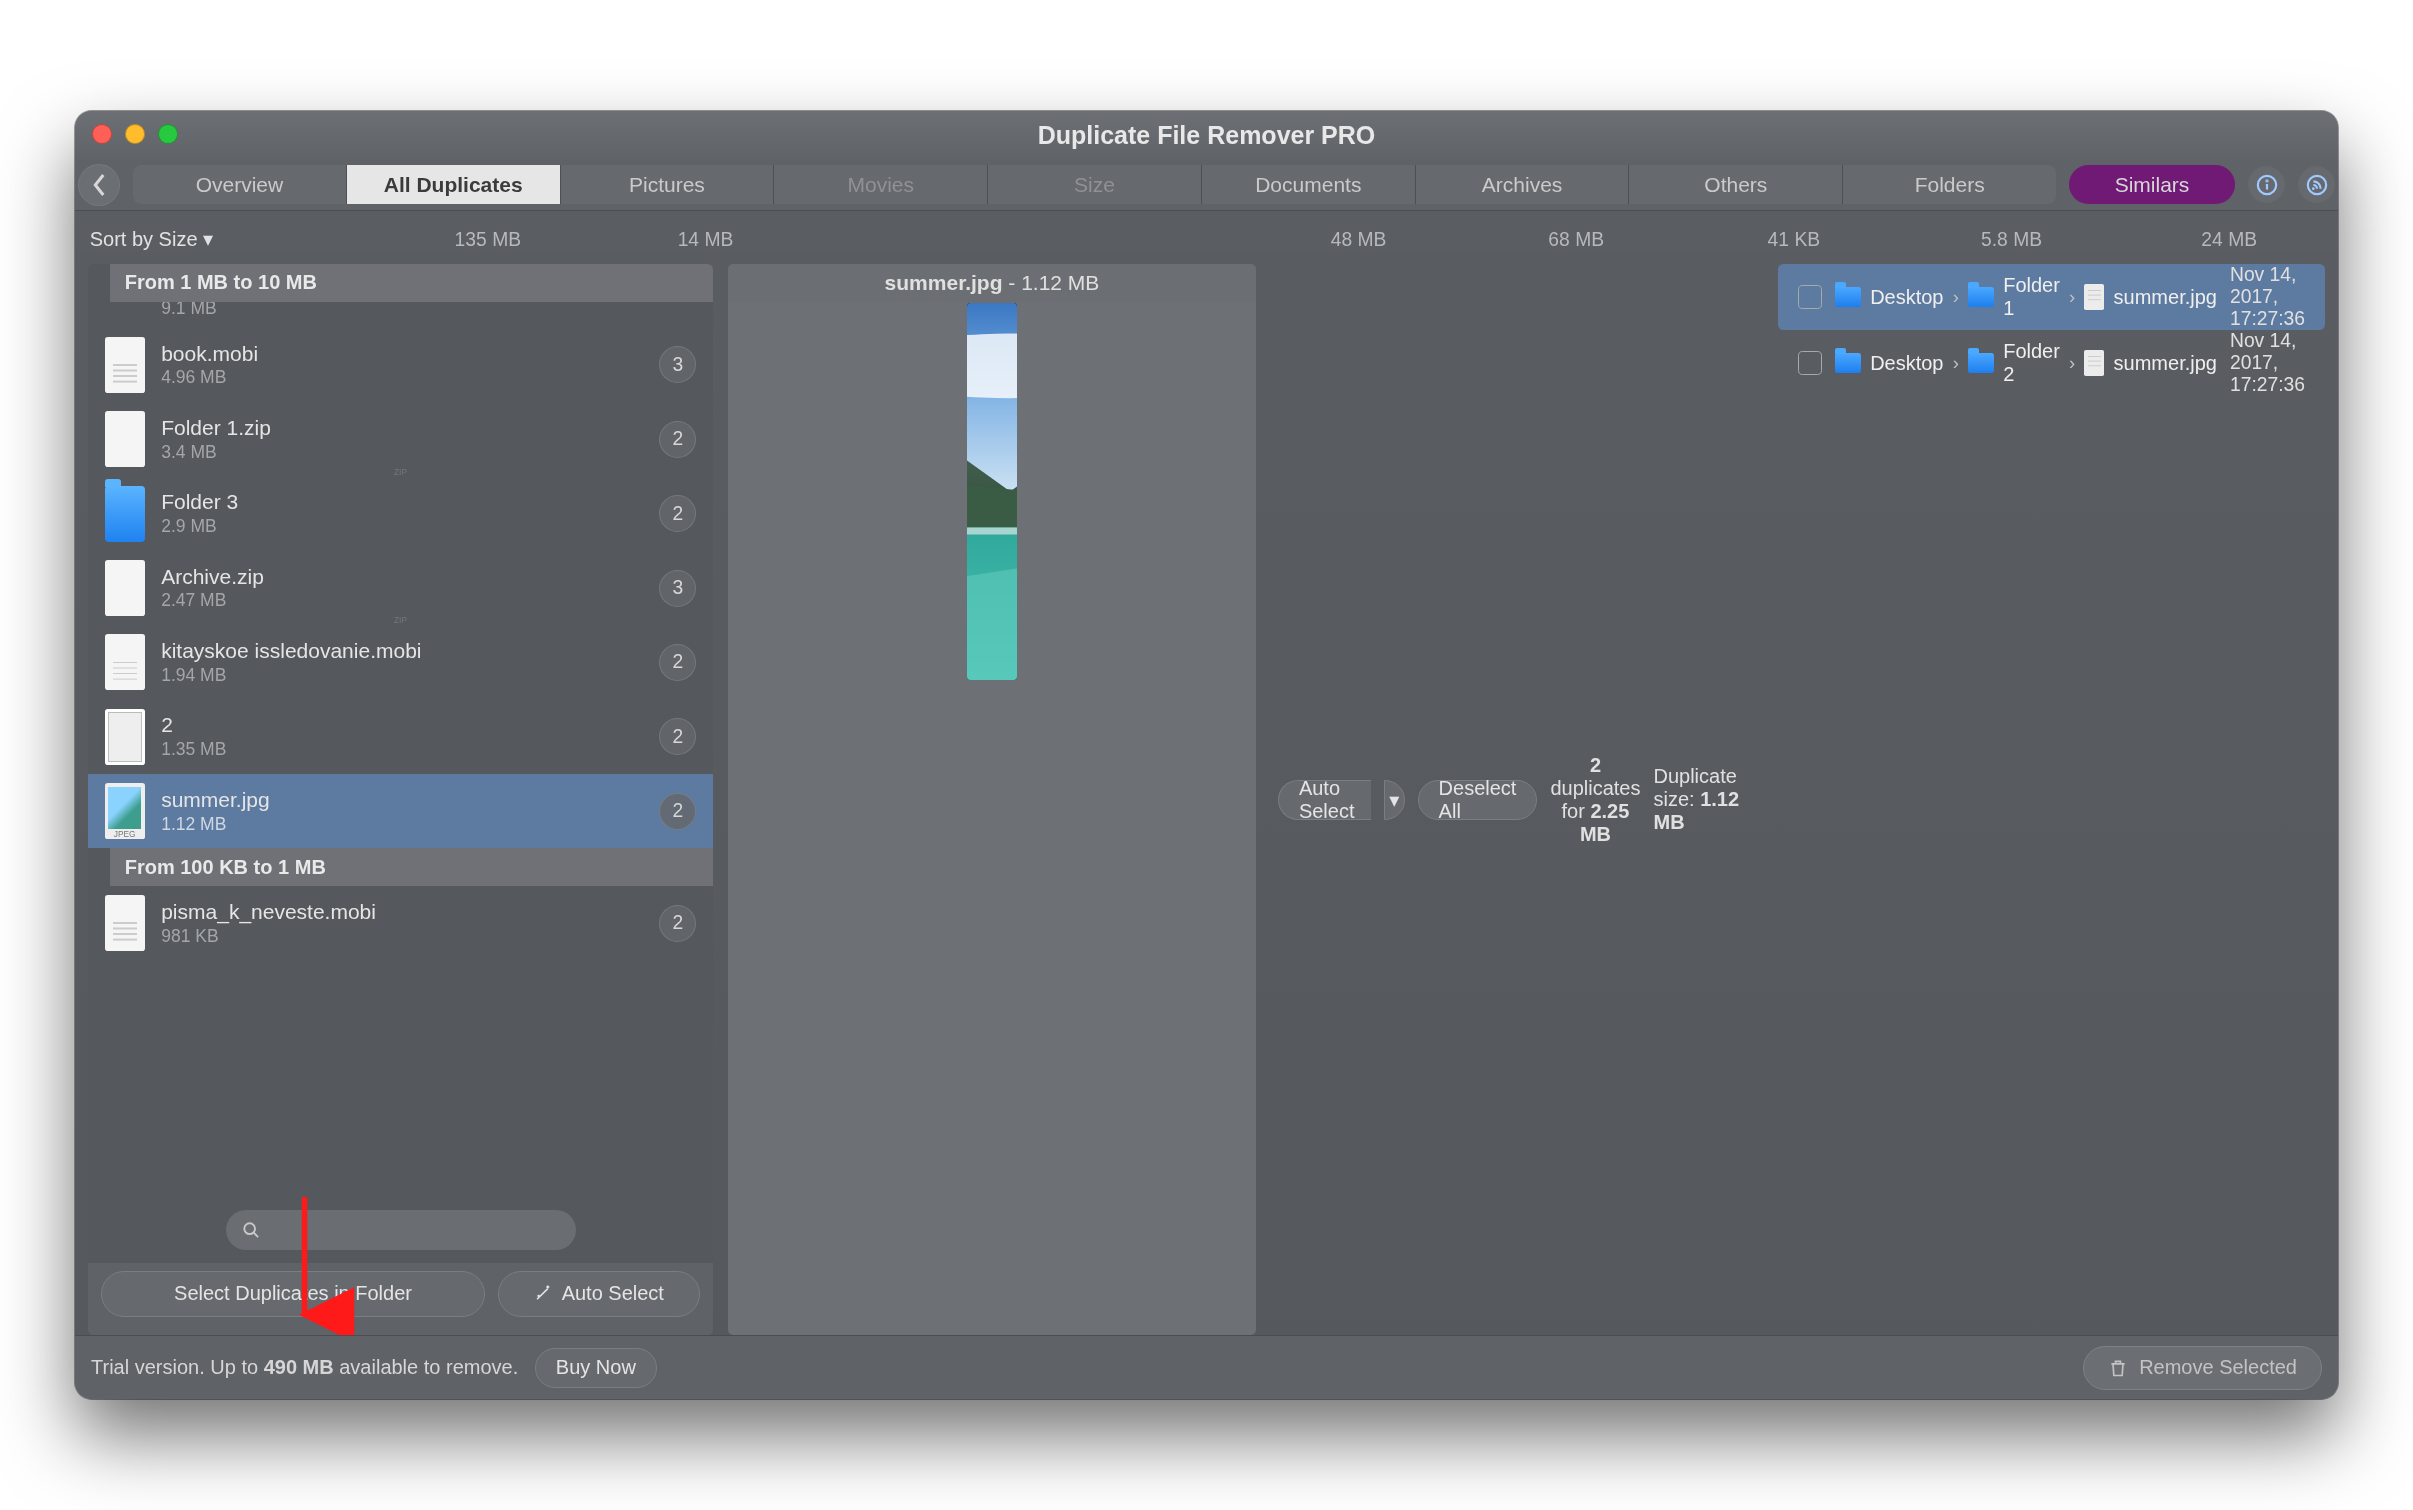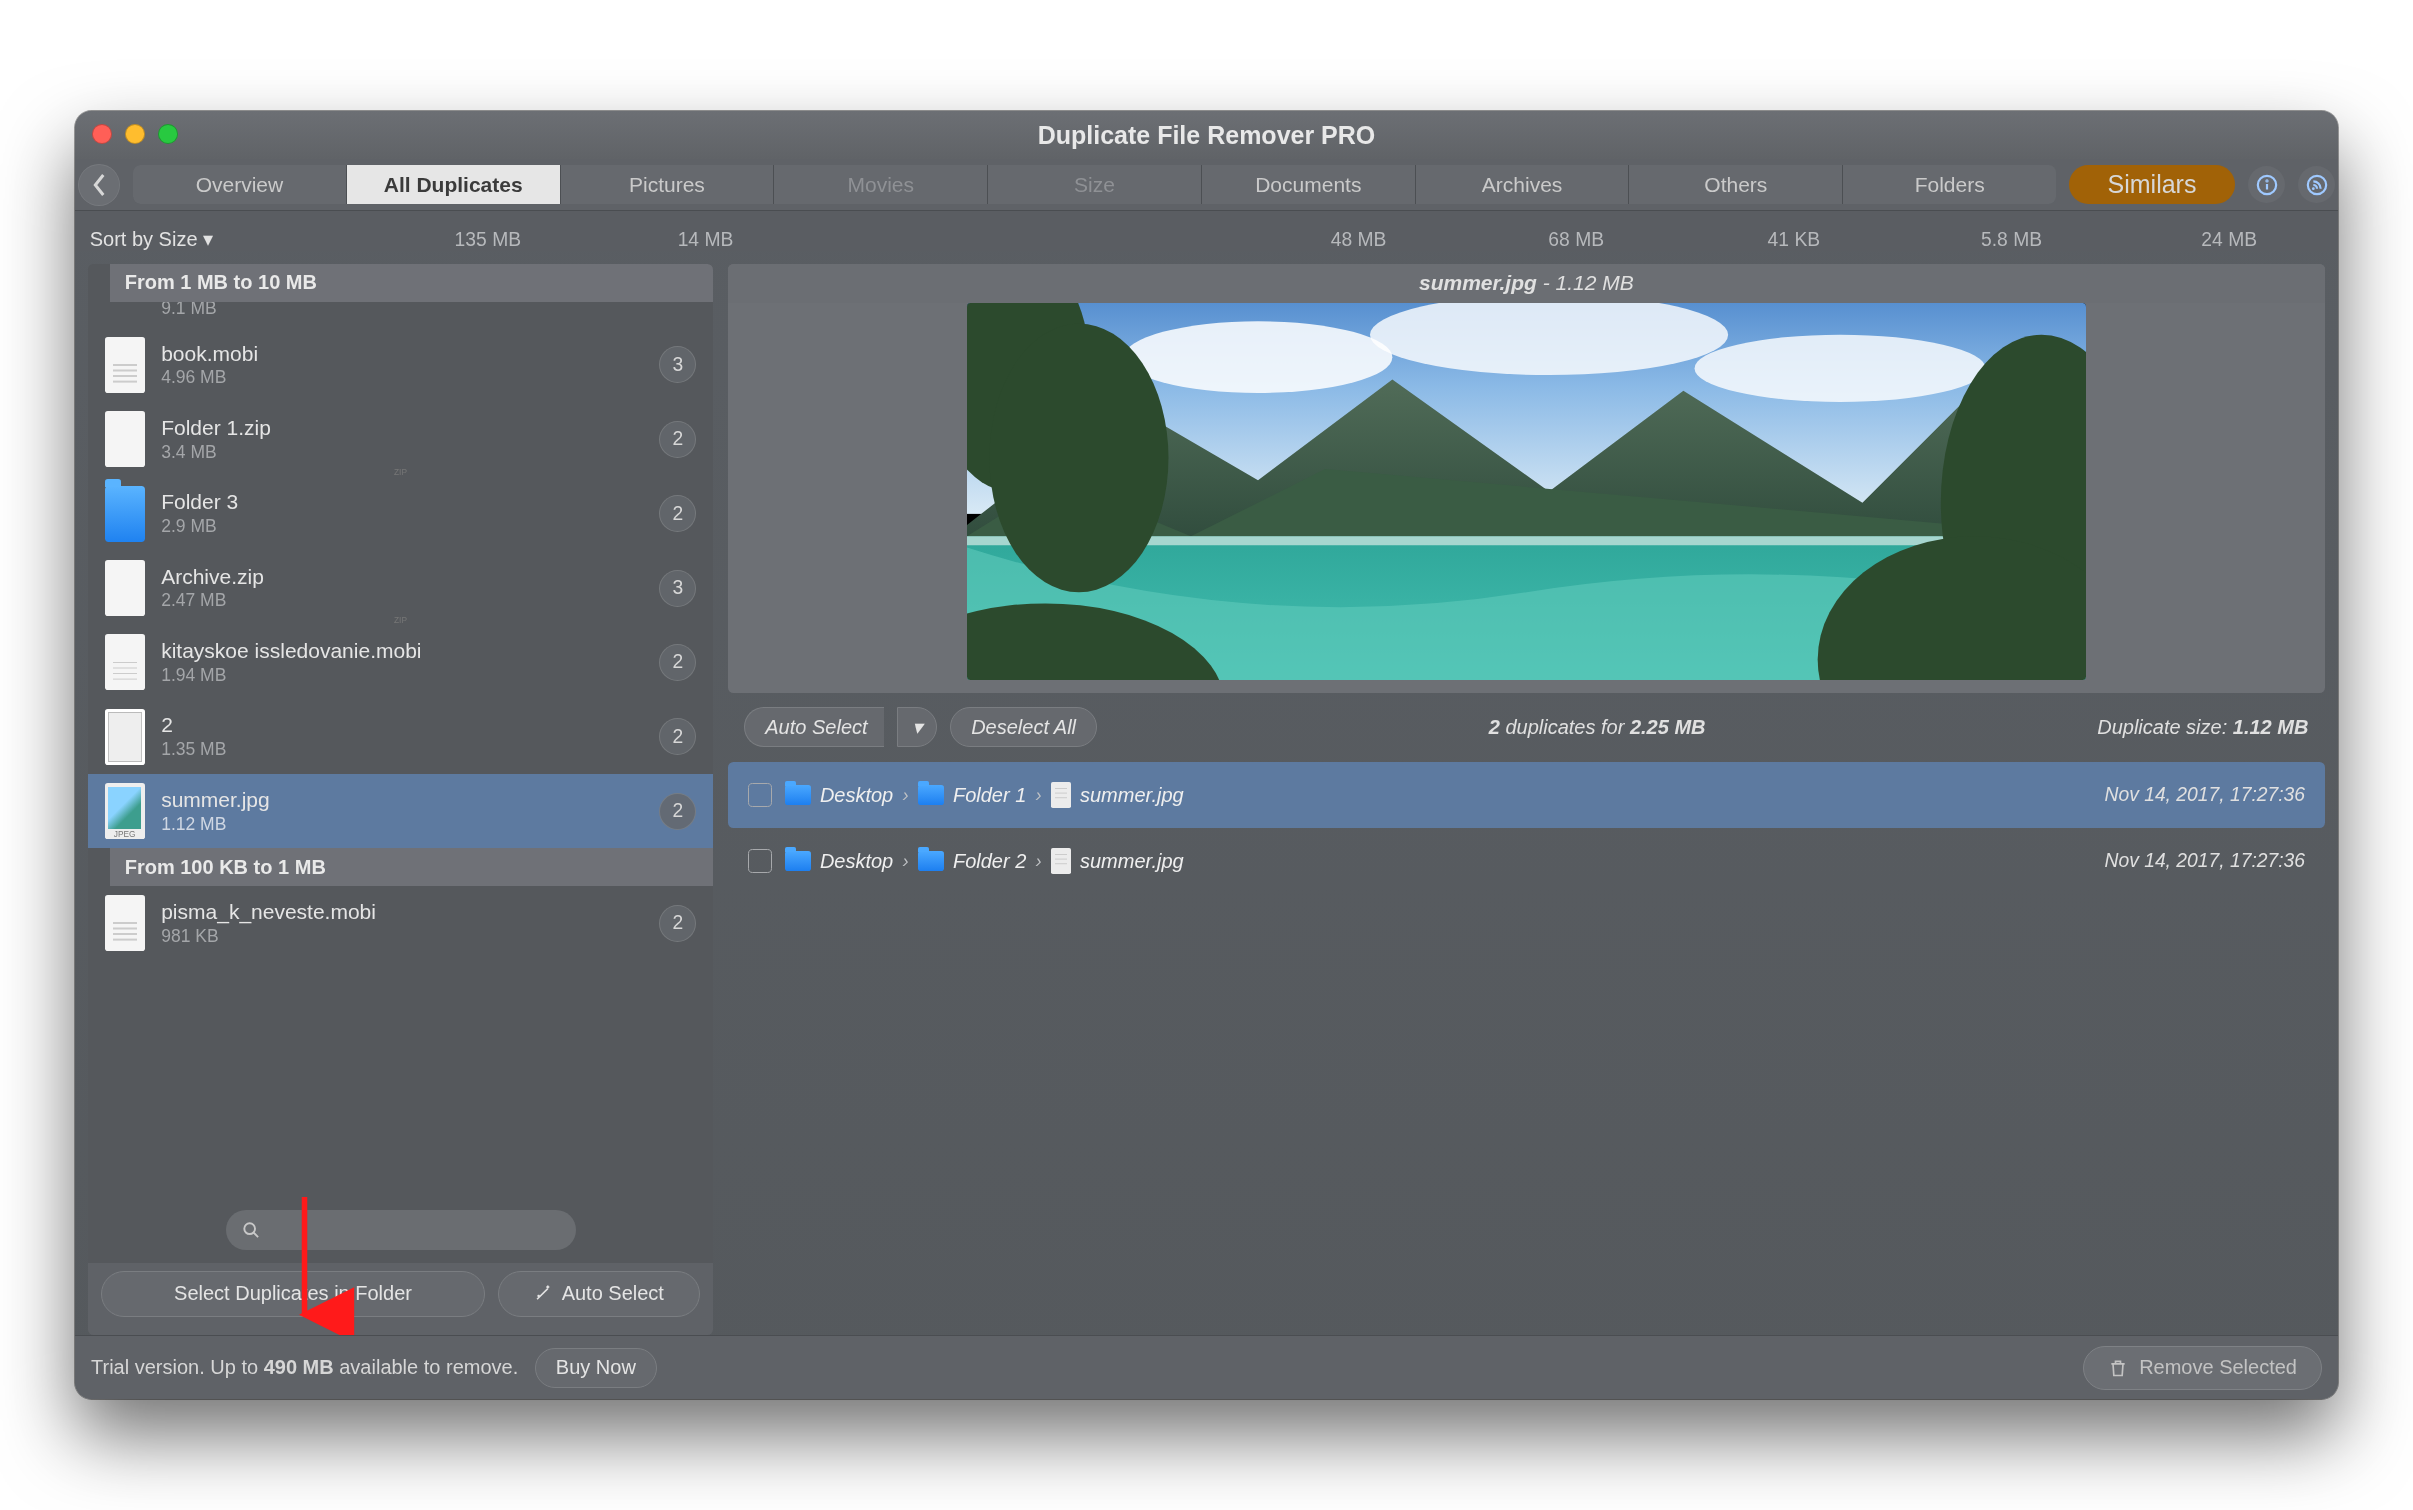--- a/index.html
+++ b/index.html
@@ -20,32 +20,32 @@
 .dot.red{background:#ff5f57;} .dot.yellow{background:#ffbd2e;} .dot.green{background:#28c940;}
 .title { font-size:25px; font-weight:700; color:#e8e8e8;}
 
 .tabrow { height:52px; display:flex; align-items:center; gap:13px; padding:0 3px; background:#5f6267; border-bottom:0.9px solid #4a4d51;}
 .backbtn { width:42px; height:42px; border-radius:50%; background:#6b6e73; display:flex; align-items:center; justify-content:center; color:#c7c7c7; font-size:22px; cursor:pointer; box-shadow:inset 0 0 0 0.9px rgba(255,255,255,0.08);}
 .tabs { flex:1; display:flex; height:39px; border-radius:7.4px; overflow:hidden;}
 .tab { flex:1; display:flex; align-items:center; justify-content:center; font-size:21px; color:#cacaca; border-left:0.9px solid #4c4f53; background:#66696e; cursor:pointer; white-space:nowrap; padding:0 13px;}
 .tab.first{border-left:none; border-top-left-radius:7.4px; border-bottom-left-radius:7.4px;}
 .tab.active { background:#e6e6e6; color:#3b3b3b; font-weight:600;}
 .tab.disabled { color:#8f9195;}
-.similars { width:166px; height:39px; border-radius:19.3px; background:#a16207; display:flex; align-items:center; justify-content:center; font-size:25px; cursor:pointer;}
+.similars { width:166px; height:39px; border-radius:19.3px; background:#701a75; display:flex; align-items:center; justify-content:center; font-size:21px; cursor:pointer;}
 .iconbtn { width:37px; height:37px; border-radius:50%; background:#66696e; display:flex; align-items:center; justify-content:center; cursor:pointer;}
 .iconbtn svg{stroke:#9fc9ff; fill:none; stroke-width:2.4;}
 
 .sortrow { height:40px; display:flex; align-items:flex-end; background:#5a5d62; font-size:20px;}
 .sortlabel { padding-left:14.7px; width:304px; color:#e2e2e2; display:flex; align-items:center; gap:5.5px; cursor:pointer;}
 .sizes { flex:1; display:flex;}
 .sizecell { flex:1; text-align:center; color:#b7b9bc; font-size:19.3px;}
 
 .main { flex:1; display:flex; gap:14.7px; padding:13px 13px 0 13px; min-height:0;}
 .left { width:625px; display:flex; flex-direction:column; background:#55585c; border-radius:5.5px; overflow:hidden; min-height:0;}
-.right { flex:1; display:flex; flex-direction:column; gap:11px; min-height:0;font-style:italic;}
+.right { flex:1; display:flex; flex-direction:row; gap:5px; min-height:0;}
 
 .groupheader { background:#6f7177; color:#e9e9e9; font-weight:700; font-size:20px; padding:7.4px 14.7px;margin-left:22px;}
 .filelist { flex:1; overflow-y:auto; position:relative;}
 .filelist::-webkit-scrollbar{width:11px;} .filelist::-webkit-scrollbar-track{background:#4f5256;} .filelist::-webkit-scrollbar-thumb{background:#7c7f83; border-radius:5.5px;}
 .filerow { display:flex; align-items:center; gap:16.6px; padding:9.2px 16.6px; position:relative;}
 .filerow.selected { background:#5d7aa0;}
 .filerow .thumb { width:40px; height:56px; border-radius:2.8px; display:flex; align-items:center; justify-content:center; flex-shrink:0;}
 .filerow .meta { flex:1; display:flex; flex-direction:column; gap:1.8px;}
 .fname { font-size:21px; color:#e5e5e5; white-space:nowrap; overflow:hidden; text-overflow:ellipsis;}
 .fsize { font-size:17.5px; color:#a4a6a9;}

